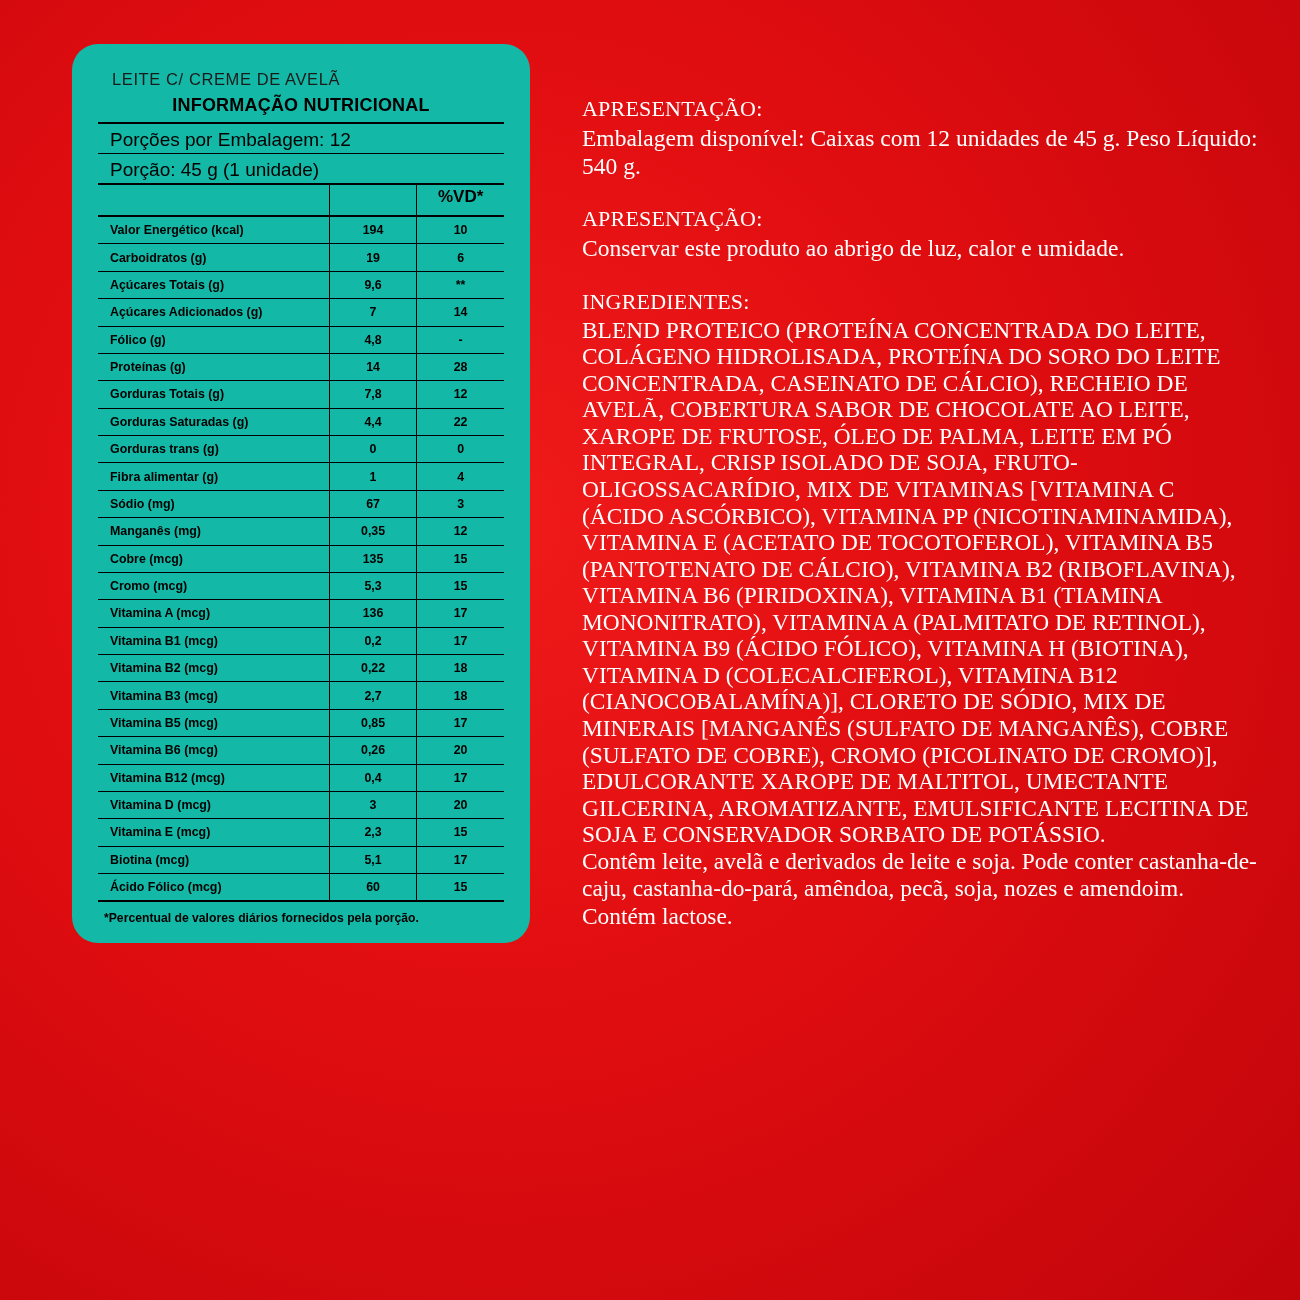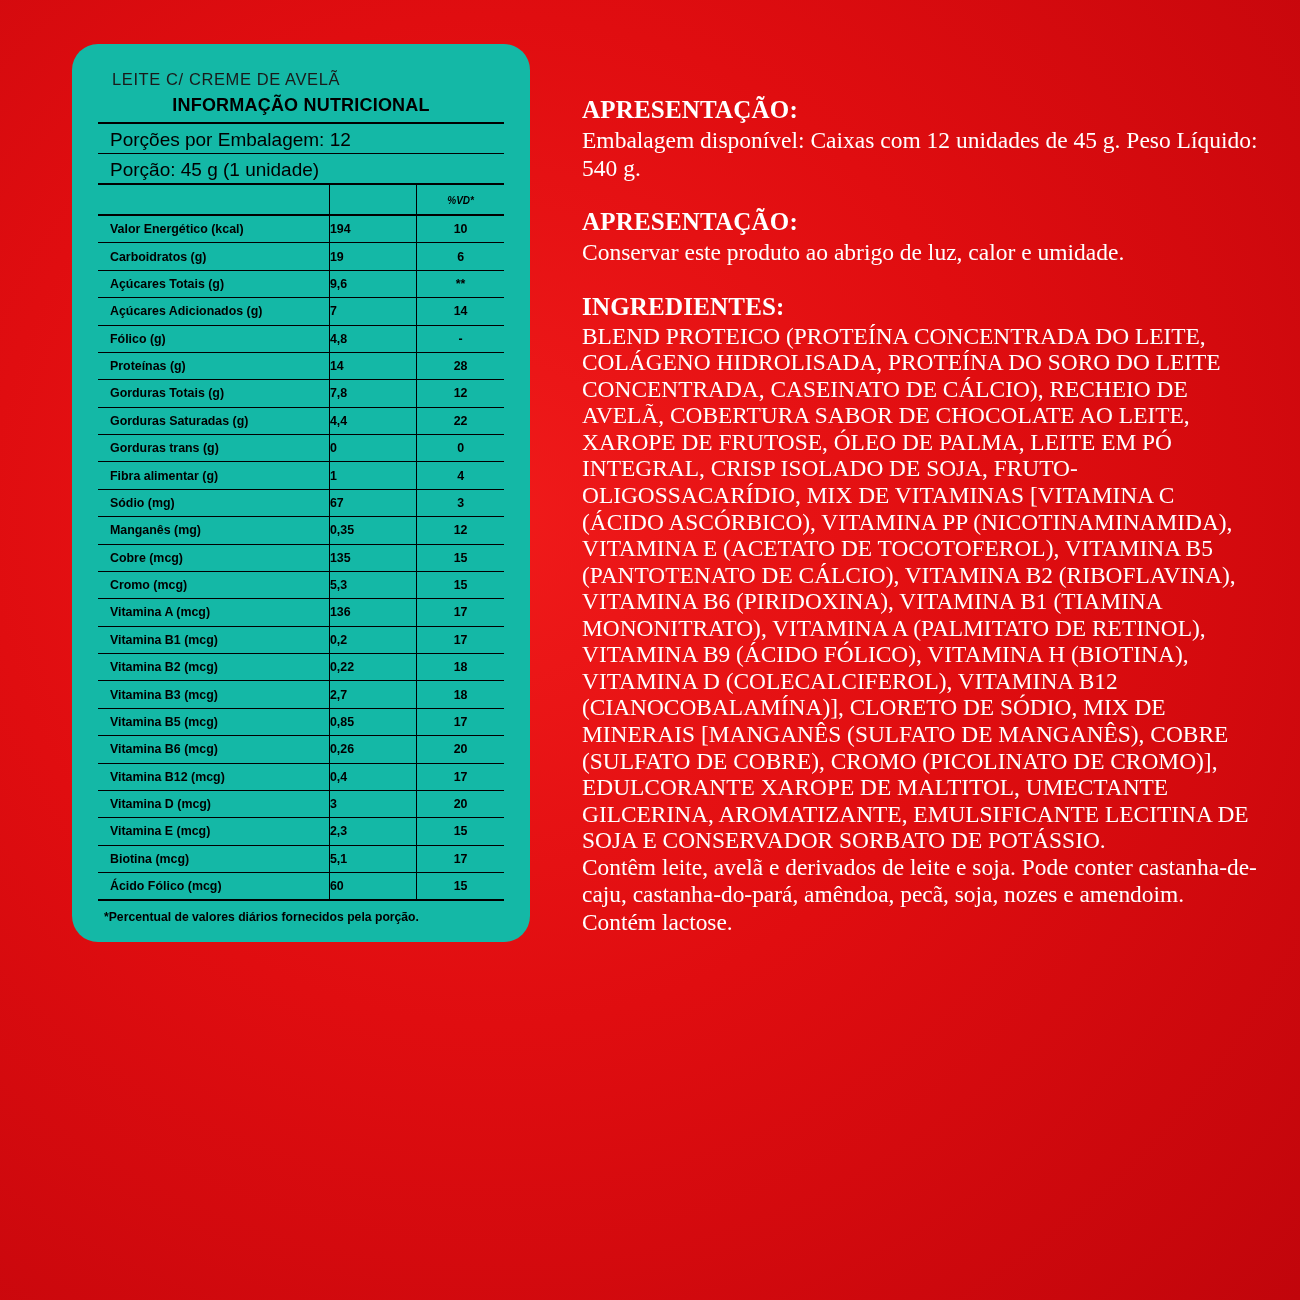--- a/index.html
+++ b/index.html
@@ -80,34 +80,34 @@
     font-weight: bold;
     color: #000;
     padding: 6.2px 0;
   }
   table.nut-table th.c-name, table.nut-table td.c-name {
     text-align: left;
     padding-left: 12px;
     width: 57%;
   }
   table.nut-table th.c-val, table.nut-table td.c-val {
+    text-align: center;
     width: 21.5%;
     border-left: 1.6px solid #000;
   }
   table.nut-table th.c-vd, table.nut-table td.c-vd {
     text-align: center;
     width: 21.5%;
     border-left: 1.6px solid #000;
   }
   table.nut-table thead th {
     border-bottom: 2.2px solid #000;
-    padding-top: 10px;
+    padding-top: 2px;
     padding-bottom: 8px;
-    font-size: 10px;
-    font-style: italic;
+    font-size: 17px;
   }
   table.nut-table tbody tr td {
     border-bottom: 1px solid #000;
   }
   table.nut-table tbody tr:last-child td {
     border-bottom: 2.4px solid #000;
   }
   .footnote {
     font-size: 12.2px;
     font-weight: bold;
@@ -117,22 +117,22 @@
 
   
   .info-col {
     flex: 1 1 auto;
     padding-top: 52px;
     color: #ffffff;
     font-family: "Liberation Serif", serif;
   }
   .sec-heading {
     font-family: "Liberation Serif", serif;
-    font-size: 25px;
-    font-weight: bold;
+    font-size: 22px;
+    font-weight: normal;
     letter-spacing: 0.2px;
     margin: 0 0 2px 0;
   }
   .sec-body {
     font-family: "Liberation Serif", serif;
     font-size: 23.5px;
     line-height: 1.2;
     margin: 0;
   }
   .gap { height: 26px; }

